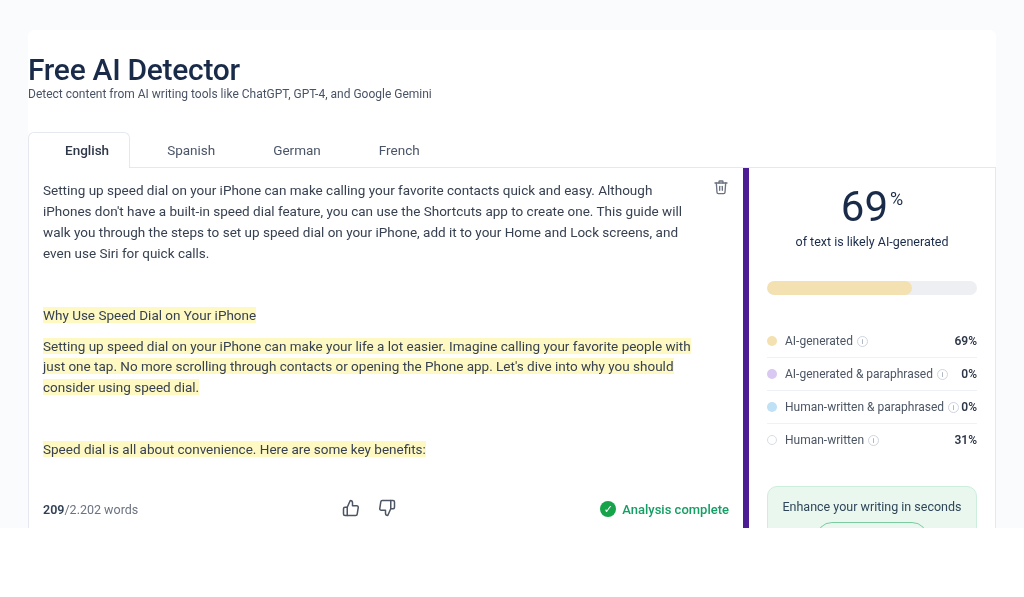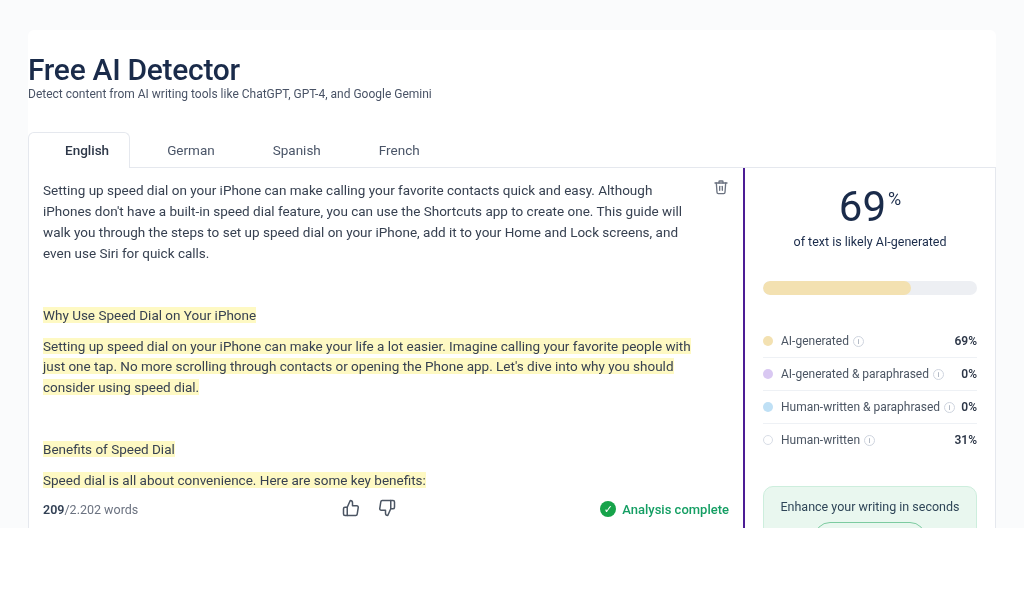--- a/index.html
+++ b/index.html
@@ -116,21 +116,21 @@
   .status-icon {
     width: 16px; height: 16px;
     background: #16a34a;
     border-radius: 50%;
     display:flex;align-items:center;justify-content:center;
     color:#fff;
     font-size: 11px;
   }
   .results-col {
     flex: 0 0 252px;
-    border-left: 2px solid #4c1d95;
+    border-left: 6px solid #4c1d95;
     padding: 18px 18px 14px 18px;
     display: flex;
     flex-direction: column;
     gap: 30px;
   }
   .score-block { text-align: center; }
   .score-number {
     font-size: 42px;
     color: #1a2b4a;
     font-weight: 400;
@@ -217,22 +217,22 @@
 
 <div class="page">
   <div class="card">
     <div class="header">
       <div class="title">Free AI Detector</div>
       <div class="subtitle">Detect content from AI writing tools like ChatGPT, GPT-4, and Google Gemini</div>
     </div>
 
     <div class="tabs" id="tabs">
         <div class="tab active">English</div>
+        <div class="tab">Spanish</div>
         <div class="tab">German</div>
-        <div class="tab">Spanish</div>
         <div class="tab">French</div>
       </div>
 
     <div class="main">
       <div class="editor-col">
         <div class="editor-area" id="editor">
           <div class="trash-btn">
             <span>
               <svg width="16" height="16" viewBox="0 0 24 24" fill="none" stroke="currentColor" stroke-width="2" stroke-linecap="round">
                   <polyline points="3 6 5 6 21 6"></polyline>
@@ -241,21 +241,20 @@
                   <path d="M14 11v6"></path>
                   <path d="M9 6V4a1 1 0 0 1 1-1h4a1 1 0 0 1 1 1v2"></path>
                 </svg>
             </span>
           </div>
         <p>Setting up speed dial on your iPhone can make calling your favorite contacts quick and easy. Although iPhones don't have a built-in speed dial feature, you can use the Shortcuts app to create one. This guide will walk you through the steps to set up speed dial on your iPhone, add it to your Home and Lock screens, and even use Siri for quick calls.</p>
             <p>&nbsp;</p>
             <p><span class="hl">Why Use Speed Dial on Your iPhone</span></p>
             <p><span class="hl">Setting up speed dial on your iPhone can make your life a lot easier. Imagine calling your favorite people with just one tap. No more scrolling through contacts or opening the Phone app. Let's dive into why you should consider using speed dial.</span></p>
             <p>&nbsp;</p>
-            <p><span class="hl">Benefits of Speed Dial</span></p>
             <p><span class="hl">Speed dial is all about convenience. Here are some key benefits:</span></p>
           </div>
         <div class="editor-footer">
           <div class="word-count">
             <b>209</b><span>/</span><span>2.202 words</span>
           </div>
           <div class="thumbs">
             <div class="thumb">
               <span>
                 <svg width="18" height="18" viewBox="0 0 24 24" fill="none" stroke="currentColor" stroke-width="2" stroke-linecap="round" stroke-linejoin="round">

